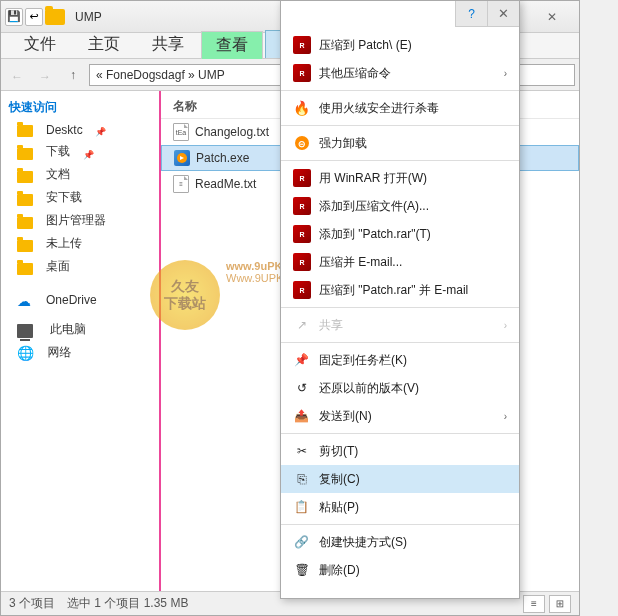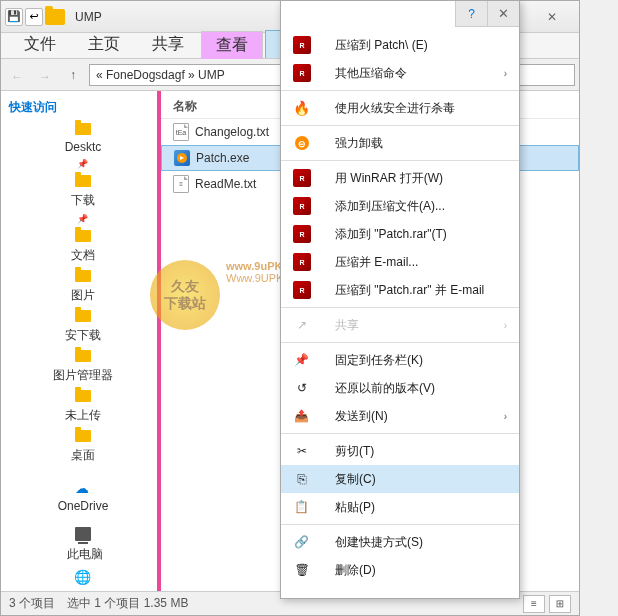--- a/index.html
+++ b/index.html
@@ -106,21 +106,21 @@
       padding: 3px 14px;
       font-size: 16px;
       color: #333;
       cursor: pointer;
       border: 1px solid transparent;
       border-bottom: none;
       margin-right: 2px;
       background: transparent;
     }
     .ribbon-tab.active {
-      background: #f0abfc;
+      background: #86efac;
       border-color: #ccc;
       border-bottom-color: #fff;
       position: relative;
       bottom: -1px;
       padding-left: 14px;
     }
     .ribbon-tab.app-tools {
       background: #c9e4f5;
       border-color: #7ab4d0;
       color: #1a6090;
@@ -181,41 +181,40 @@
     .main-area {
       display: flex;
       flex: 1;
       overflow: hidden;
     }
 
     
     .sidebar {
       width: 160px;
       background: #fff;
-      border-right: 4px solid #ec4899;
+      border-right: 2px solid #ec4899;
       overflow-y: auto;
       flex-shrink: 0;
       padding: 4px 0;
     }
     .sidebar-section-header {
       font-size: 12px;
       color: #0078d7;
       font-weight: bold;
       padding: 4px 8px;
       cursor: pointer;
     }
     .sidebar-item {
       display: flex;
-      align-items: center;
+      align-items: flex-end;
       padding: 3px 8px 3px 16px;
       font-size: 12px;
       color: #333;
       cursor: pointer;
-      gap: 5px;
-      flex-direction: column;
+      gap: 13px;
     }
     .folder-icon-small {
       width: 16px;
       height: 12px;
       background: #f9b800;
       border-radius: 1px;
       flex-shrink: 0;
       position: relative;
     }
     .folder-icon-small::before {
@@ -388,21 +387,21 @@
       z-index: 100;
       padding: 4px 0;
     }
     .ctx-item {
       display: flex;
       align-items: center;
       padding: 5px 12px;
       font-size: 12px;
       color: #222;
       cursor: pointer;
-      gap: 24px;
+      gap: 8px;
       position: relative;
     }
     .ctx-item.highlighted { background: #d0e8f8; }
     .ctx-item.disabled { color: #aaa; cursor: default; }
     .ctx-separator {
       height: 1px;
       background: #ddd;
       margin: 3px 0;
     }
     .ctx-arrow {
@@ -488,24 +487,20 @@
           <span style="font-size:9px;color:#999;">📌</span>
         </div>
         <div class="sidebar-item">
           <div class="folder-icon-small folder-icon-dl"></div>
           <span>下载</span>
           <span style="font-size:9px;color:#999;">📌</span>
         </div>
         <div class="sidebar-item">
           <div class="folder-icon-small"></div>
           <span>文档</span>
-        </div>
-        <div class="sidebar-item">
-          <div class="folder-icon-small"></div>
-          <span>图片</span>
         </div>
         <div class="sidebar-item">
           <div class="folder-icon-small"></div>
           <span>安下载</span>
         </div>
         <div class="sidebar-item">
           <div class="folder-icon-small"></div>
           <span>图片管理器</span>
         </div>
         <div class="sidebar-item">

